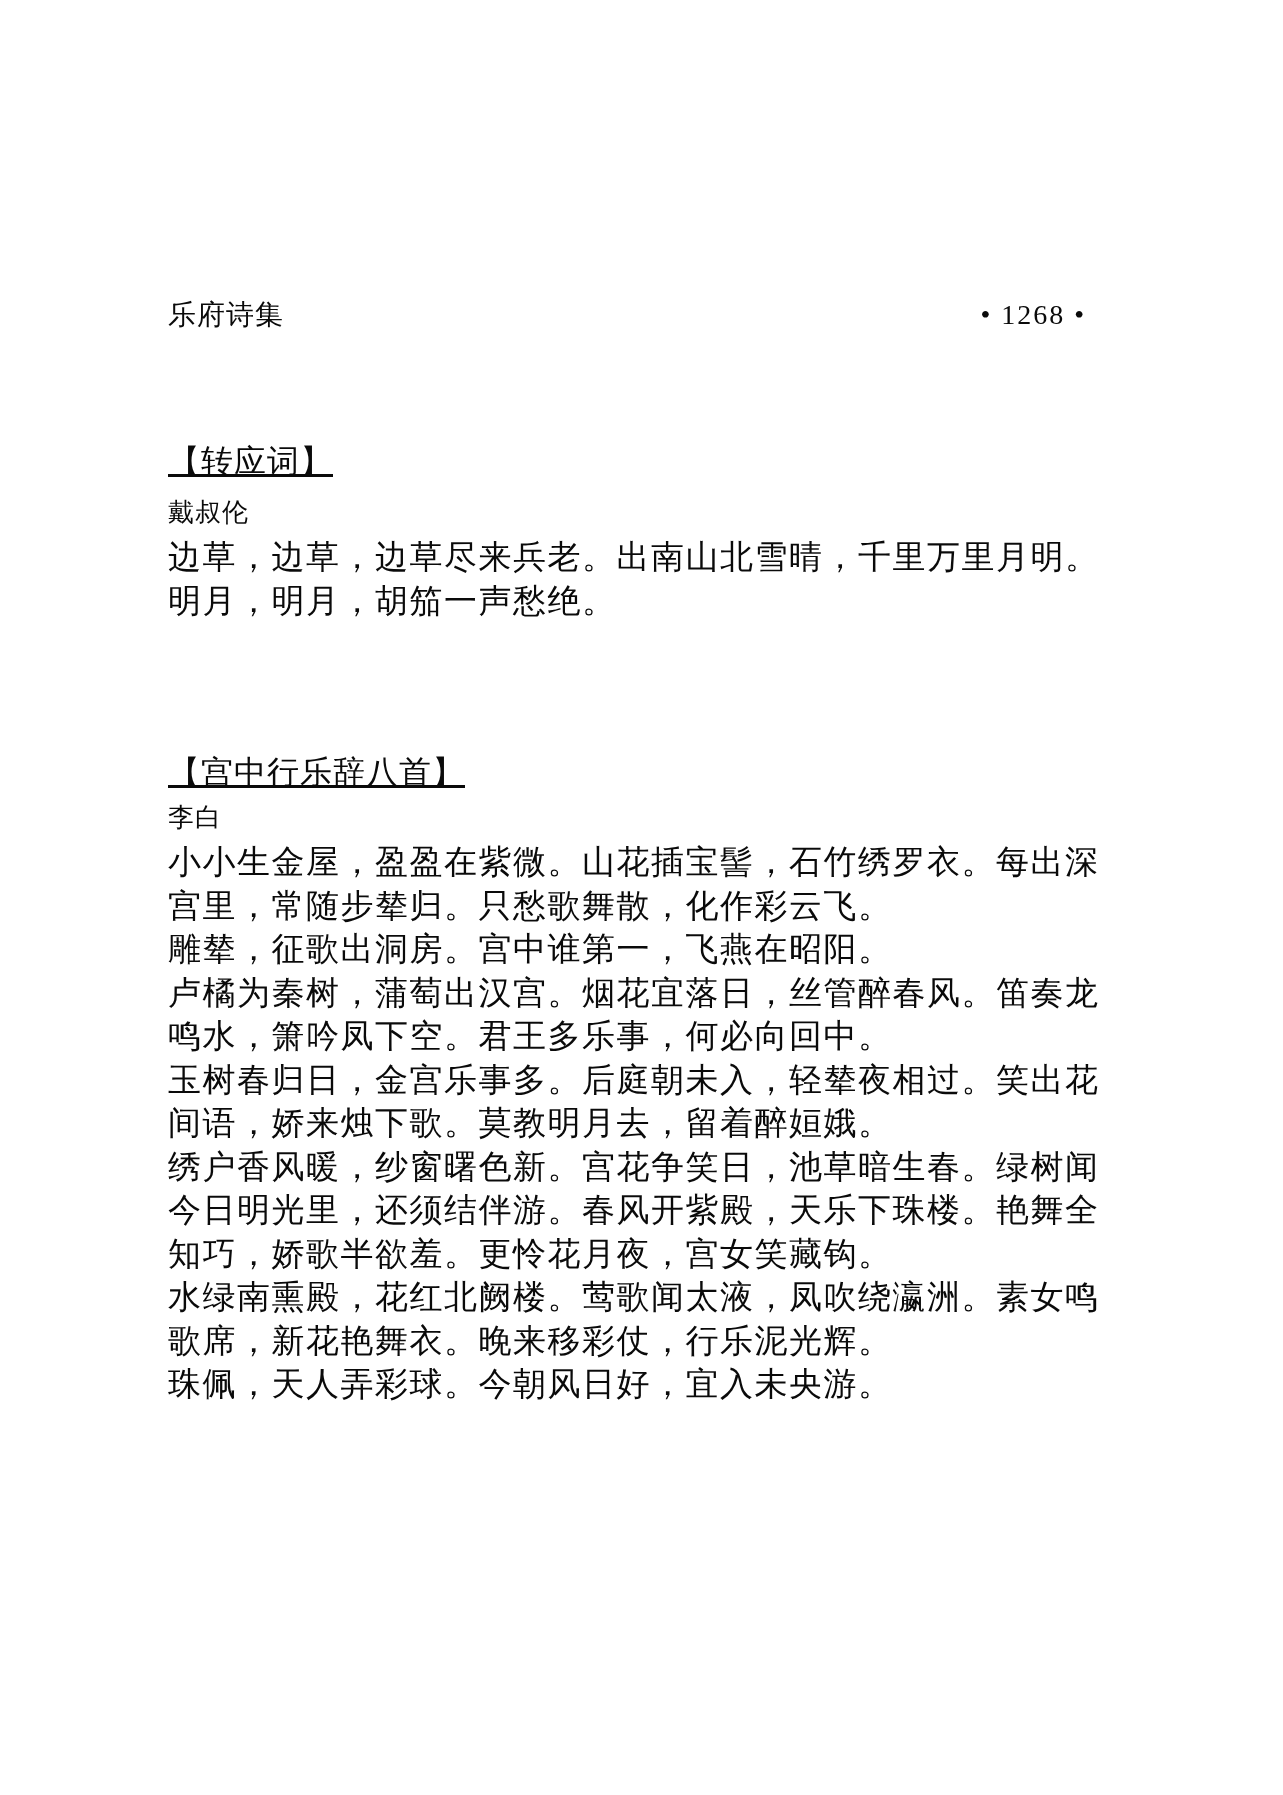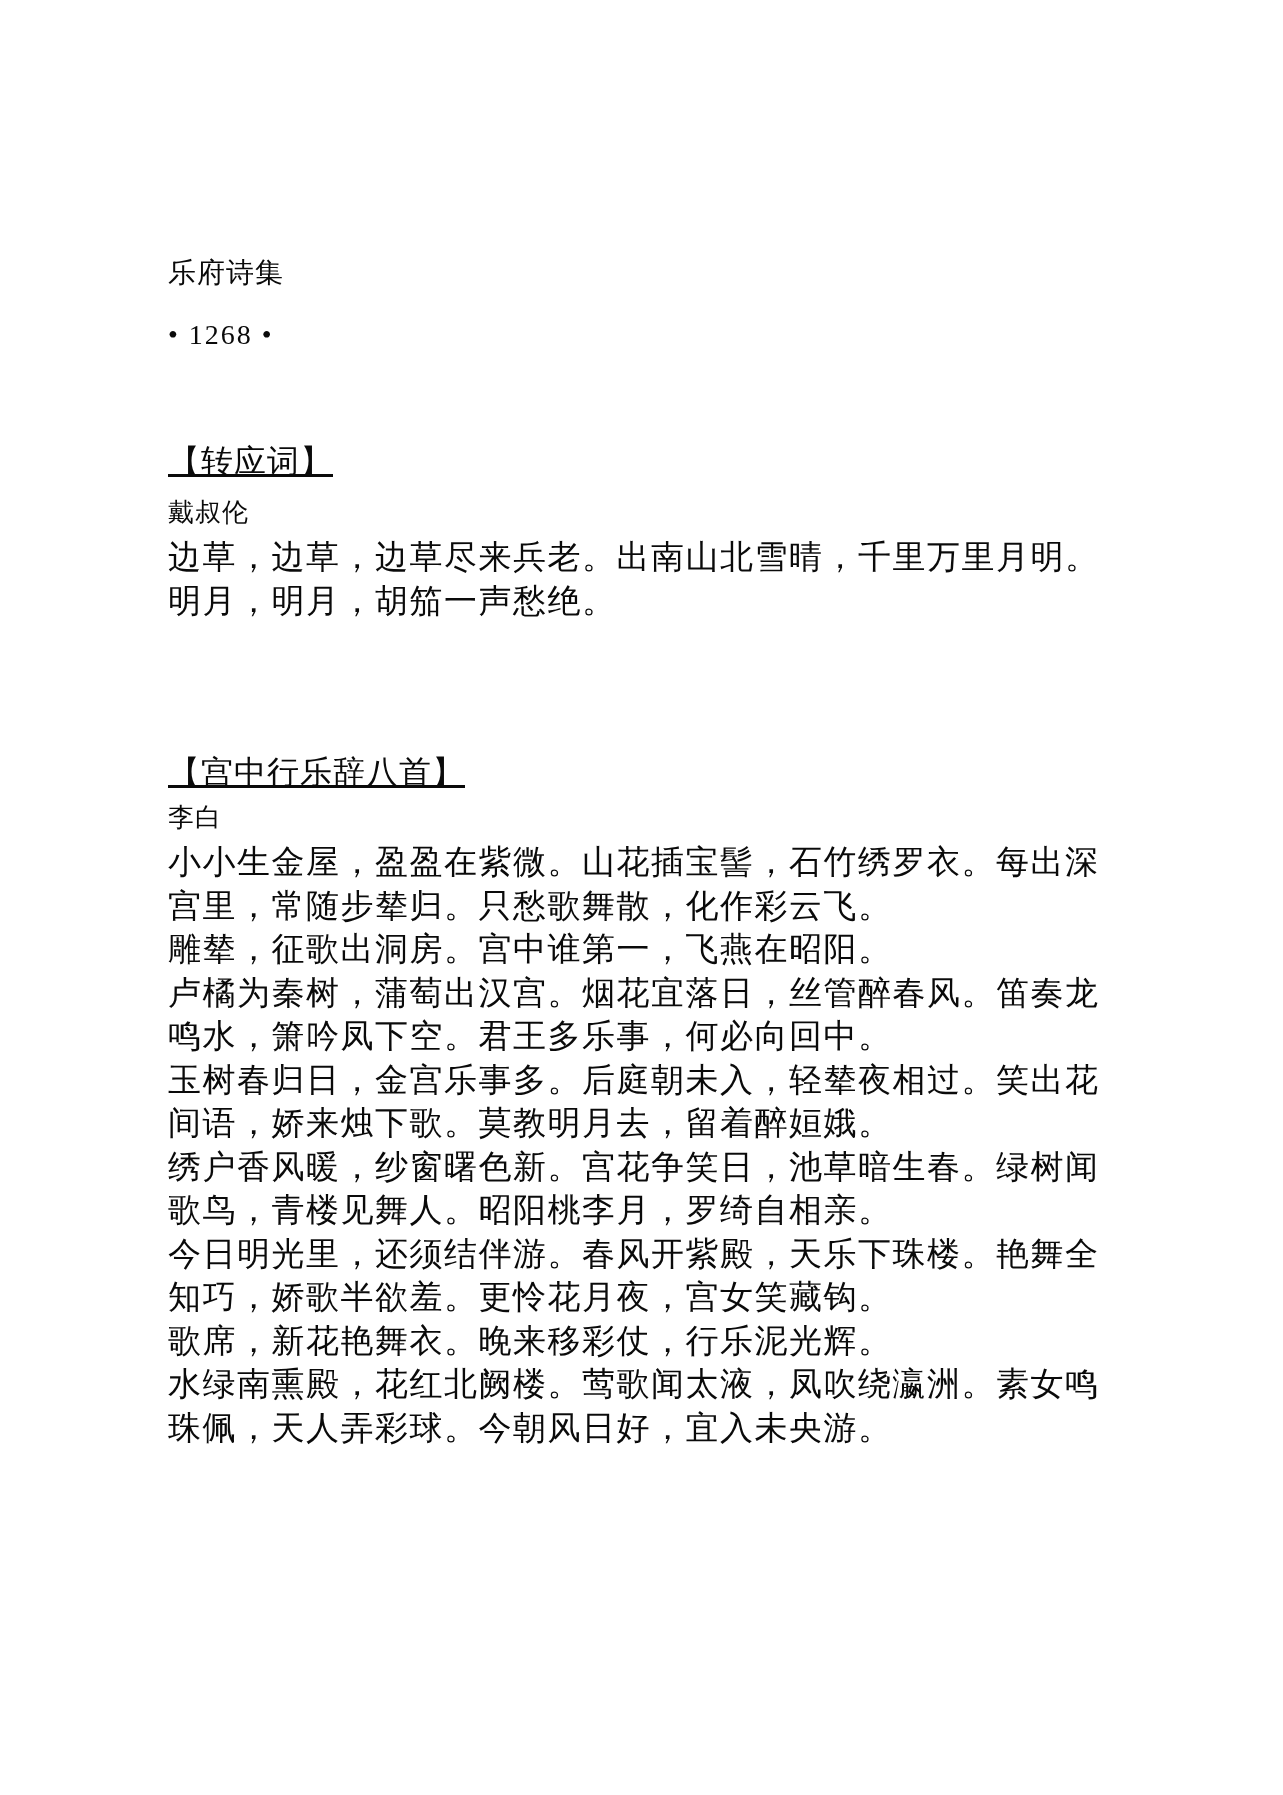--- a/index.html
+++ b/index.html
@@ -11,30 +11,29 @@
     position: relative;
     width: 1283px;
     height: 1795px;
     background: #ffffff;
     color: #0a0a0a;
     font-family: "Liberation Serif", "DejaVu Serif", serif;
     overflow: hidden;
   }
   .running-header {
     position: absolute;
-    top: 256px;
+    top: 270px;
     left: 168px;
     width: 956px;
     display: flex;
     justify-content: space-between;
     align-items: baseline;
     font-size: 28px;
     line-height: 34px;
     letter-spacing: 1px;
-    flex-direction: column;
   }
   .page-number {
     padding-right: 38px;
     letter-spacing: 2px;
     margin-top: 28px;
   }
   .poem-title {
     position: absolute;
     left: 168px;
     width: 956px;
@@ -93,21 +92,20 @@
   <div class="poem-author a2">李白</div>
   <div class="poem-body b2">
     <div class="poem-line">小小生金屋，盈盈在紫微。山花插宝髻，石竹绣罗衣。每出深</div>
     <div class="poem-line">宫里，常随步辇归。只愁歌舞散，化作彩云飞。</div>
     <div class="poem-line">雕辇，征歌出洞房。宫中谁第一，飞燕在昭阳。</div>
     <div class="poem-line">卢橘为秦树，蒲萄出汉宫。烟花宜落日，丝管醉春风。笛奏龙</div>
     <div class="poem-line">鸣水，箫吟凤下空。君王多乐事，何必向回中。</div>
     <div class="poem-line">玉树春归日，金宫乐事多。后庭朝未入，轻辇夜相过。笑出花</div>
     <div class="poem-line">间语，娇来烛下歌。莫教明月去，留着醉姮娥。</div>
     <div class="poem-line">绣户香风暖，纱窗曙色新。宫花争笑日，池草暗生春。绿树闻</div>
-    <div class="poem-line">歌鸟，青楼见舞人。昭阳桃李月，罗绮自相亲。</div>
     <div class="poem-line">今日明光里，还须结伴游。春风开紫殿，天乐下珠楼。艳舞全</div>
     <div class="poem-line">知巧，娇歌半欲羞。更怜花月夜，宫女笑藏钩。</div>
+    <div class="poem-line">水绿南熏殿，花红北阙楼。莺歌闻太液，凤吹绕瀛洲。素女鸣</div>
     <div class="poem-line">歌席，新花艳舞衣。晚来移彩仗，行乐泥光辉。</div>
-    <div class="poem-line">水绿南熏殿，花红北阙楼。莺歌闻太液，凤吹绕瀛洲。素女鸣</div>
     <div class="poem-line">珠佩，天人弄彩球。今朝风日好，宜入未央游。</div>
   </div>
 
 </div>
 
 </body></html>

